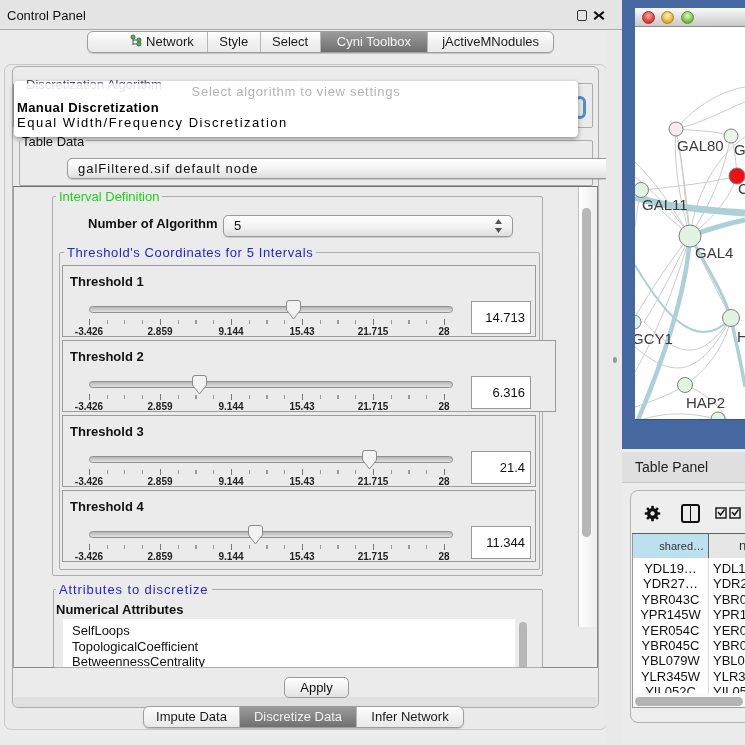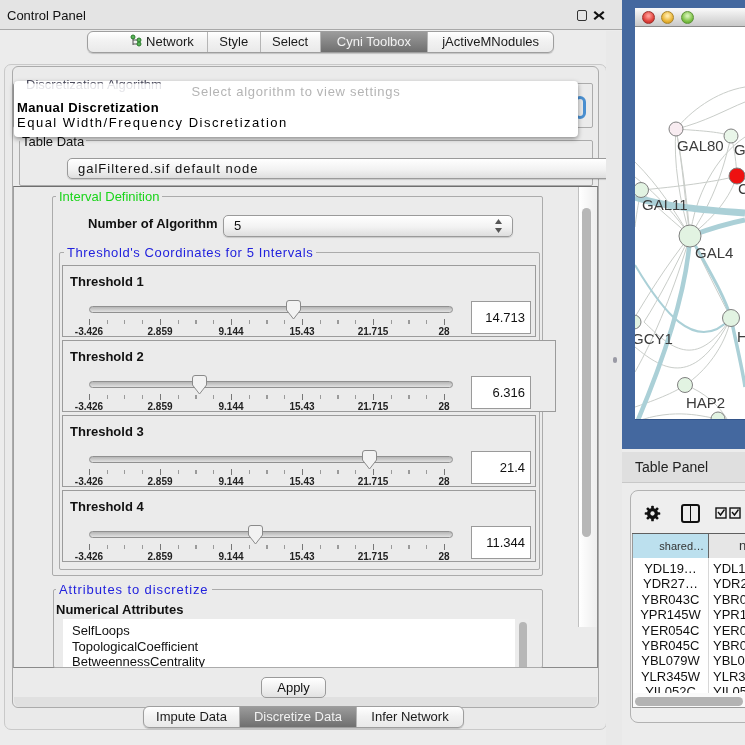--- a/index.html
+++ b/index.html
@@ -173,21 +173,21 @@
   <div class="abs" style="left:56px;top:582px;background:#ebebeb;padding:0 3px;font-size:13px;color:#2222dd;letter-spacing:0.9px;">Attributes to discretize</div>
   <div class="abs" style="left:56px;top:602px;font-size:13px;font-weight:bold;color:#111;">Numerical Attributes</div>
   <div class="abs" style="left:63px;top:619px;width:452px;height:48px;background:#ffffff;font-size:13px;color:#111;overflow:hidden;">
     <div style="padding:4px 0 0 9px;line-height:15.5px;">SelfLoops<br>TopologicalCoefficient<br>BetweennessCentrality</div>
   </div>
   <div class="abs" style="left:515px;top:619px;width:14px;height:48px;background:#ececec;"></div>
   <div class="abs vthumb" style="left:519px;top:622px;width:8px;height:45px;border-radius:4px 4px 0 0;"></div>
 
   <div class="abs" style="left:14px;top:669px;width:583px;height:28px;background:#ebebeb;"></div>
 
-  <div class="abs btn" style="left:261px;top:677px;width:63px;height:19px;line-height:19px;text-align:center;">Apply</div>
+  <div class="abs btn" style="left:284px;top:677px;width:63px;height:19px;line-height:19px;text-align:center;">Apply</div>
 
   <div class="abs tabbar" style="left:143px;top:706px;width:319px;">
     <div class="tabseg" style="width:95px;border-radius:6px 0 0 6px;">Impute Data</div>
     <div class="tabseg tabdark" style="width:116px;">Discretize Data</div>
     <div class="tabseg" style="width:106px;border-radius:0 6px 6px 0;">Infer Network</div>
   </div>
 
   <div class="abs" style="left:14px;top:81px;width:564px;height:56px;background:#ffffff;border-radius:4px;box-shadow:0 2px 5px rgba(0,0,0,0.4);"></div>
   <div class="abs" style="left:14px;top:81px;width:564px;height:56px;font-size:13px;">
     <div style="text-align:center;color:#b4b4b4;padding-top:3px;height:15px;letter-spacing:0.7px;">Select algorithm to view settings</div>

